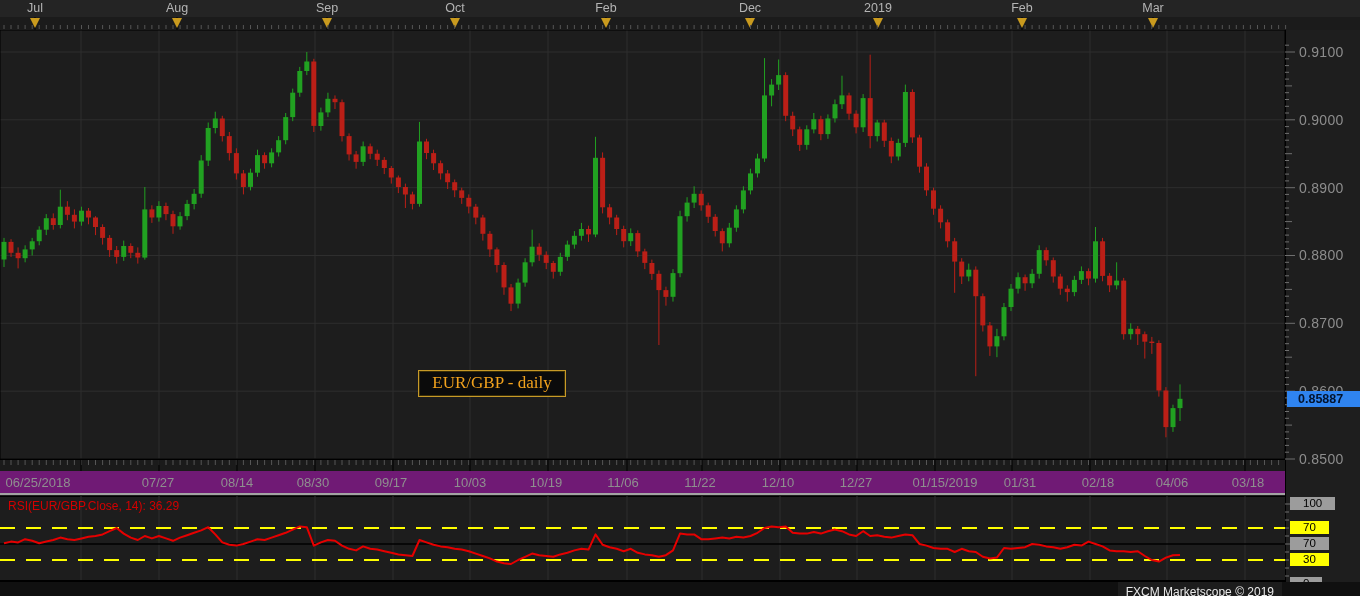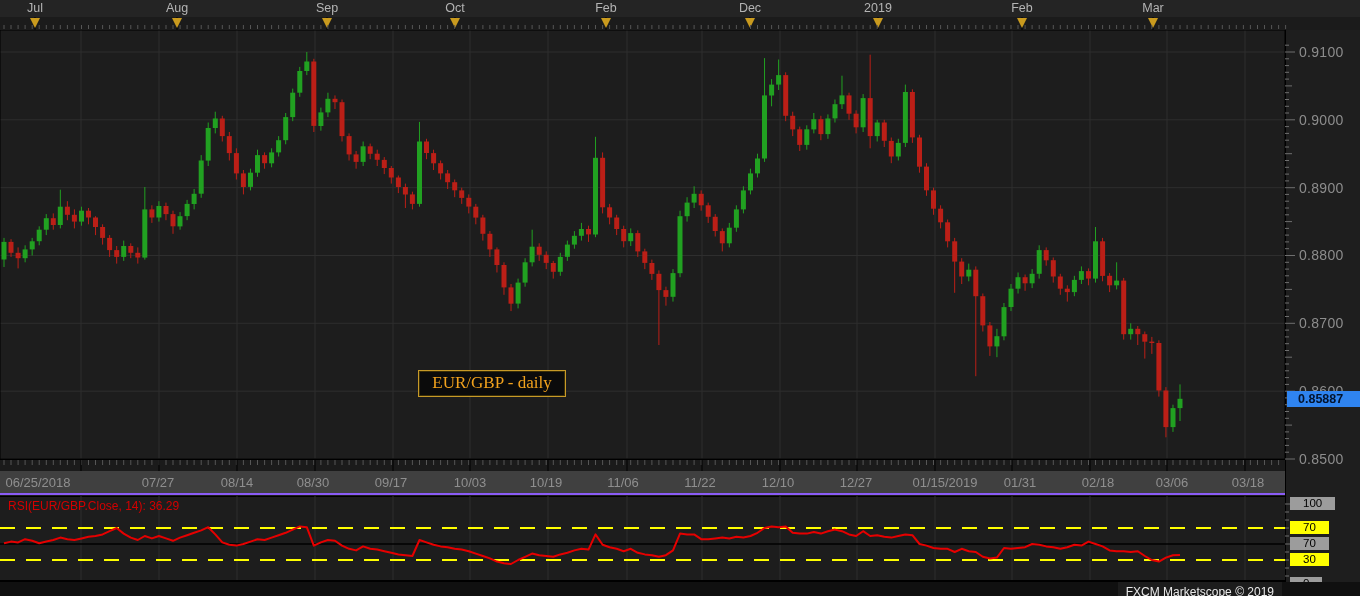--- a/index.html
+++ b/index.html
@@ -11,21 +11,21 @@
   .month-label{position:absolute;top:1px;transform:translateX(-50%);font-size:12.5px;color:#b4b4b4;white-space:nowrap;}
   #month-ruler{left:0;top:17px;width:1360px;height:13px;background:#1b1b1b;border-bottom:1px solid #000;}
   
   #main-chart{left:0;top:30px;width:1285px;height:429px;background:#1d1d1d;}
   #right-gutter{left:1285px;top:30px;width:75px;height:552px;background:#1e1e1e;border-left:1px solid #000;}
   .price-label{position:absolute;left:1299px;font-size:14px;color:#8d8d8d;letter-spacing:.3px;}
   #price-tag{left:1287px;width:70px;height:16px;background:#2f84f0;color:#03142e;font-size:12.5px;
              line-height:16px;padding-left:11px;font-weight:bold;}
   
   #bottom-ruler{left:0;top:459px;width:1285px;height:12px;background:#1b1b1b;border-top:1px solid #000;}
-  #date-row{left:0;top:471px;width:1285px;height:22px;background:#404040;border-bottom:2px solid #8b5cf6;}
+  #date-row{left:0;top:471px;width:1285px;height:22px;background:#701a75;border-bottom:2px solid #a3a3a3;}
   .date-label{position:absolute;top:4px;transform:translateX(-50%);font-size:13px;color:#8f8f8f;white-space:nowrap;}
   
   #rsi-panel{left:0;top:496px;width:1285px;height:86px;background:#1d1d1d;border-top:1px solid #000;}
   #rsi-label{left:8px;top:499px;font-size:12px;color:#d40000;white-space:nowrap;}
   .rsi-chip{position:absolute;left:1290px;font-size:11.5px;line-height:13px;padding:0 13px;color:#000;}
   
   #footer-bar{left:0;top:582px;width:1360px;height:14px;background:#101010;text-align:right;}
   #brand-box{position:absolute;right:78px;top:0;background:#1c1c1c;padding:0 8px;height:14px;}
   #brand-text{font-size:12px;color:#e9e9e9;line-height:14px;white-space:nowrap;}
   
@@ -915,21 +915,21 @@
       <span class="date-label" style="left:391px">09/17</span>
       <span class="date-label" style="left:470px">10/03</span>
       <span class="date-label" style="left:546px">10/19</span>
       <span class="date-label" style="left:623px">11/06</span>
       <span class="date-label" style="left:700px">11/22</span>
       <span class="date-label" style="left:778px">12/10</span>
       <span class="date-label" style="left:856px">12/27</span>
       <span class="date-label" style="left:945px">01/15/2019</span>
       <span class="date-label" style="left:1020px">01/31</span>
       <span class="date-label" style="left:1098px">02/18</span>
-      <span class="date-label" style="left:1172px">03/06</span>
+      <span class="date-label" style="left:1172px">04/06</span>
       <span class="date-label" style="left:1248px">03/18</span>
     </div>
 
   <div id="rsi-panel" class="abs"></div>
   <svg id="rsi-svg" width="1285" height="86" style="left:0;top:496px">
       <line x1="81" y1="0" x2="81" y2="86" stroke="#2e2e2e"></line>
       <line x1="159" y1="0" x2="159" y2="86" stroke="#2e2e2e"></line>
       <line x1="237" y1="0" x2="237" y2="86" stroke="#2e2e2e"></line>
       <line x1="315" y1="0" x2="315" y2="86" stroke="#2e2e2e"></line>
       <line x1="393" y1="0" x2="393" y2="86" stroke="#2e2e2e"></line>

